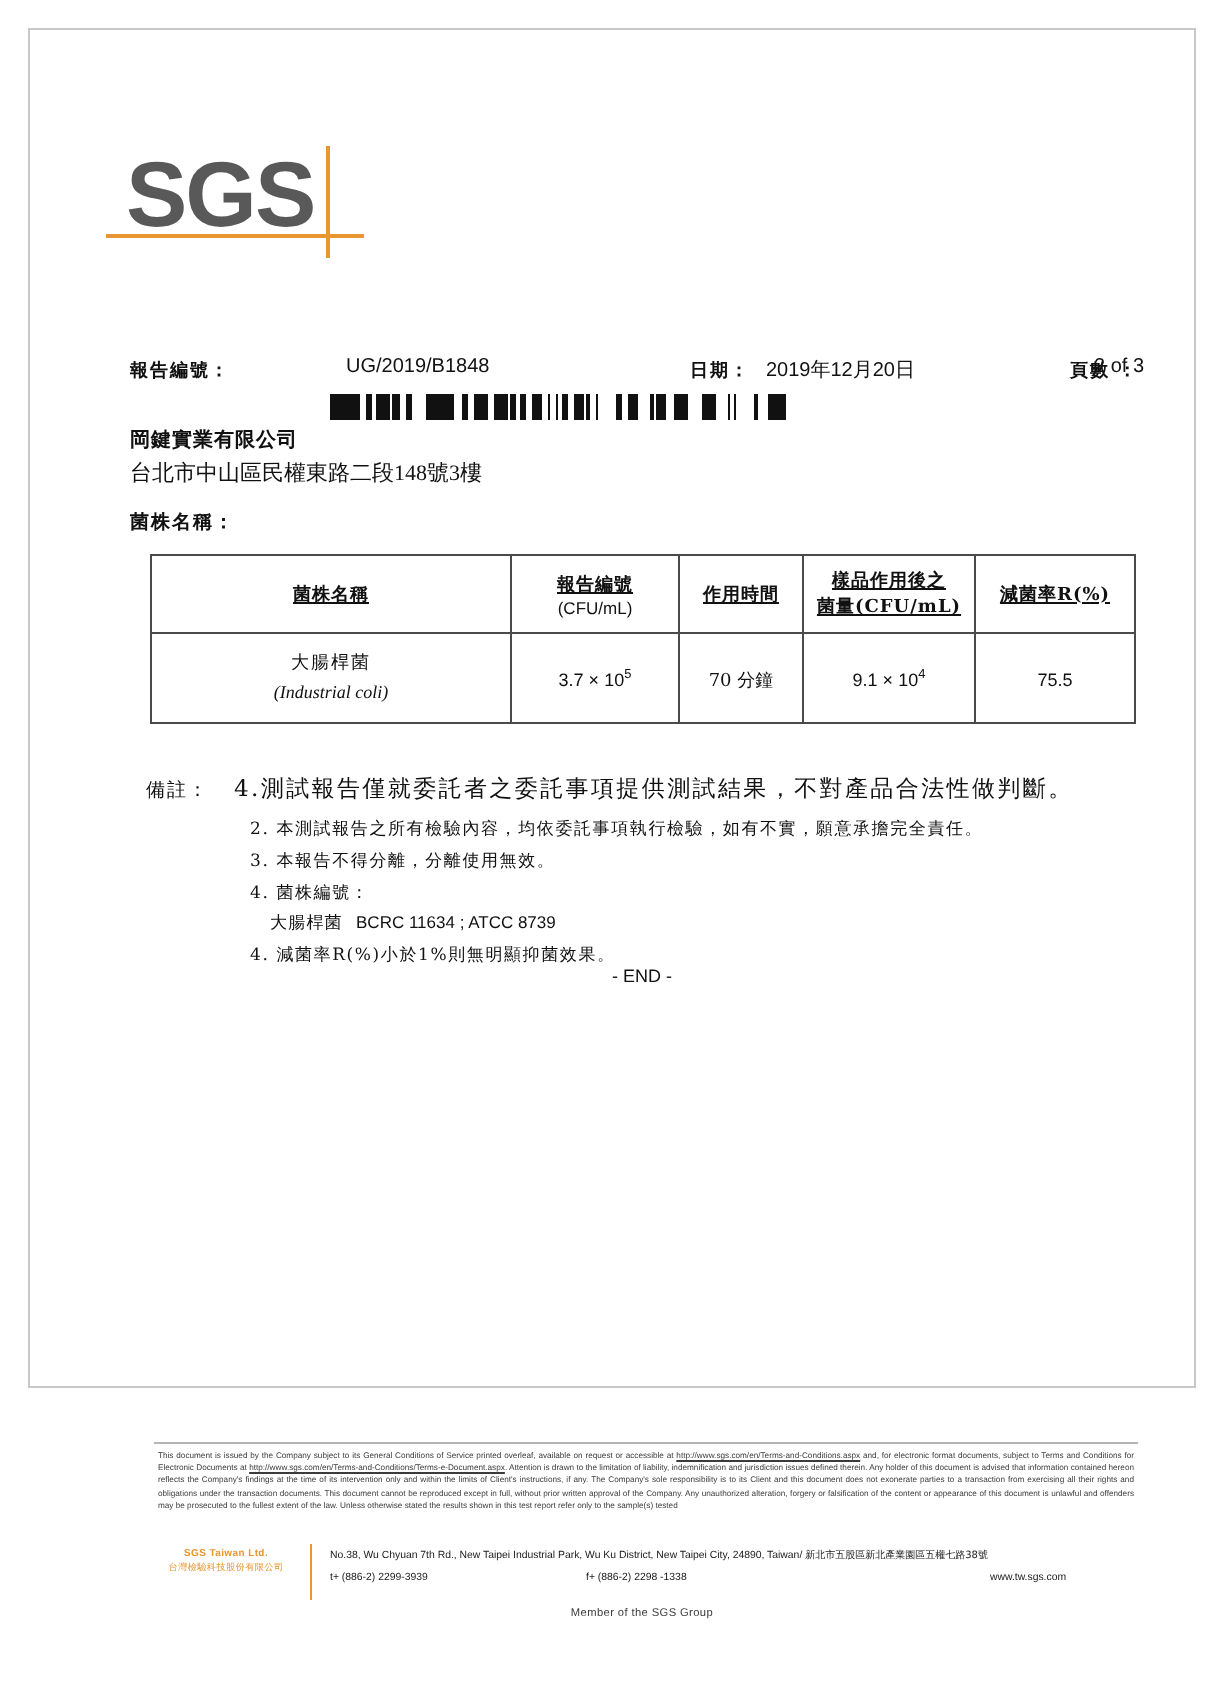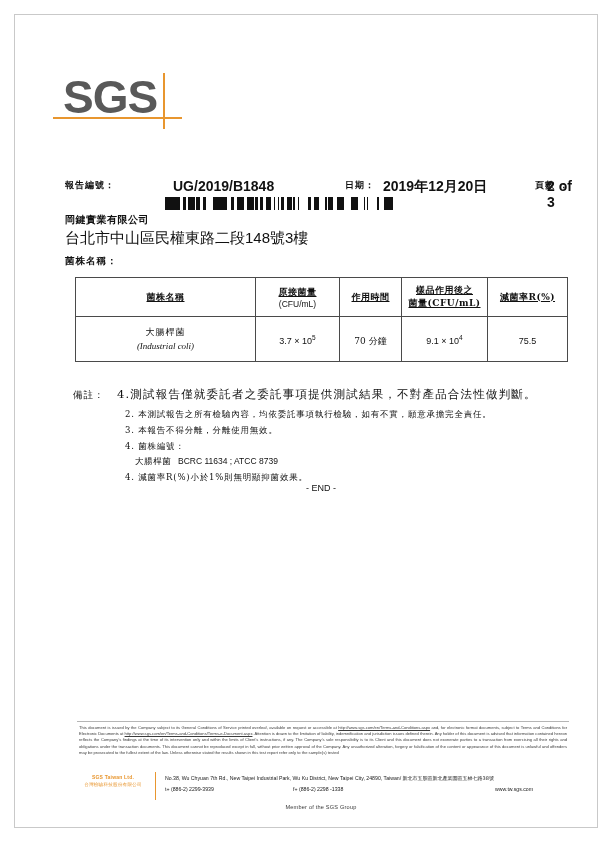--- a/index.html
+++ b/index.html
@@ -16,21 +16,21 @@
     height: 842px;
     background: #ffffff;
     overflow: hidden;
     box-sizing: border-box;
   }
   .sheet {
     position: absolute;
     left: 14px;
     top: 14px;
     width: 584px;
-    height: 814px;
+    height: 680px;
     background: #fff;
     border: 1px solid #c9c9c9;
     box-sizing: border-box;
   }
 
   
   .logo-block {
     position: absolute;
     left: 48px;
     top: 58px;
@@ -108,22 +108,22 @@
     font-size: 9px;
     color: #111;
   }
   .meta-label {
     font-family: "DejaVu Serif", serif;
     font-weight: bold;
     letter-spacing: 1px;
   }
   .meta-value {
     font-family: "Liberation Sans", sans-serif;
-    font-weight: bold;
-    font-size: 14px;
+    font-weight: normal;
+    font-size: 10px;
   }
   .m-repno-l { position: absolute; left: 0px;   top: 1px; }
   .m-repno-v { position: absolute; left: 108px; top: 0px; }
   .m-date-l  { position: absolute; left: 280px; top: 1px; }
   .m-date-v  { position: absolute; left: 318px; top: 0px; }
   .m-page-l  { position: absolute; left: 470px; top: 1px; }
   .m-page-v  { position: absolute; left: 482px; top: 0px; }
 
   
   .barcode {
@@ -146,22 +146,22 @@
     font-family: "DejaVu Serif", serif;
     font-weight: bold;
     font-size: 10px;
     letter-spacing: 0.5px;
     color: #111;
   }
   .client-addr {
     position: absolute;
     left: 50px;
     top: 214px;
-    font-family: Liberation Sans, sans-serif;
-    font-size: 15px;
+    font-family: Liberation Serif, serif;
+    font-size: 11px;
     color: #111;
     text-align: center;
   }
 
   
   .results-label {
     position: absolute;
     left: 50px;
     top: 240px;
     font-family: "DejaVu Serif", serif;
@@ -534,21 +534,21 @@
         <col style="width:62px">
         <col style="width:86px">
         <col style="width:80px">
       </colgroup>
       <thead>
         <tr>
           <th>
             <span class="hd-cn">菌株名稱</span>
           </th>
           <th>
-            <span class="hd-cn">原接菌量</span>
+            <span class="hd-cn">報告編號</span>
             <span class="hd-unit">(CFU/mL)</span>
           </th>
           <th>
             <span class="hd-cn">作用時間</span>
           </th>
           <th>
             <span class="hd-cn">樣品作用後之</span>
             <span class="hd-cn">菌量(CFU/mL)</span>
           </th>
           <th>

